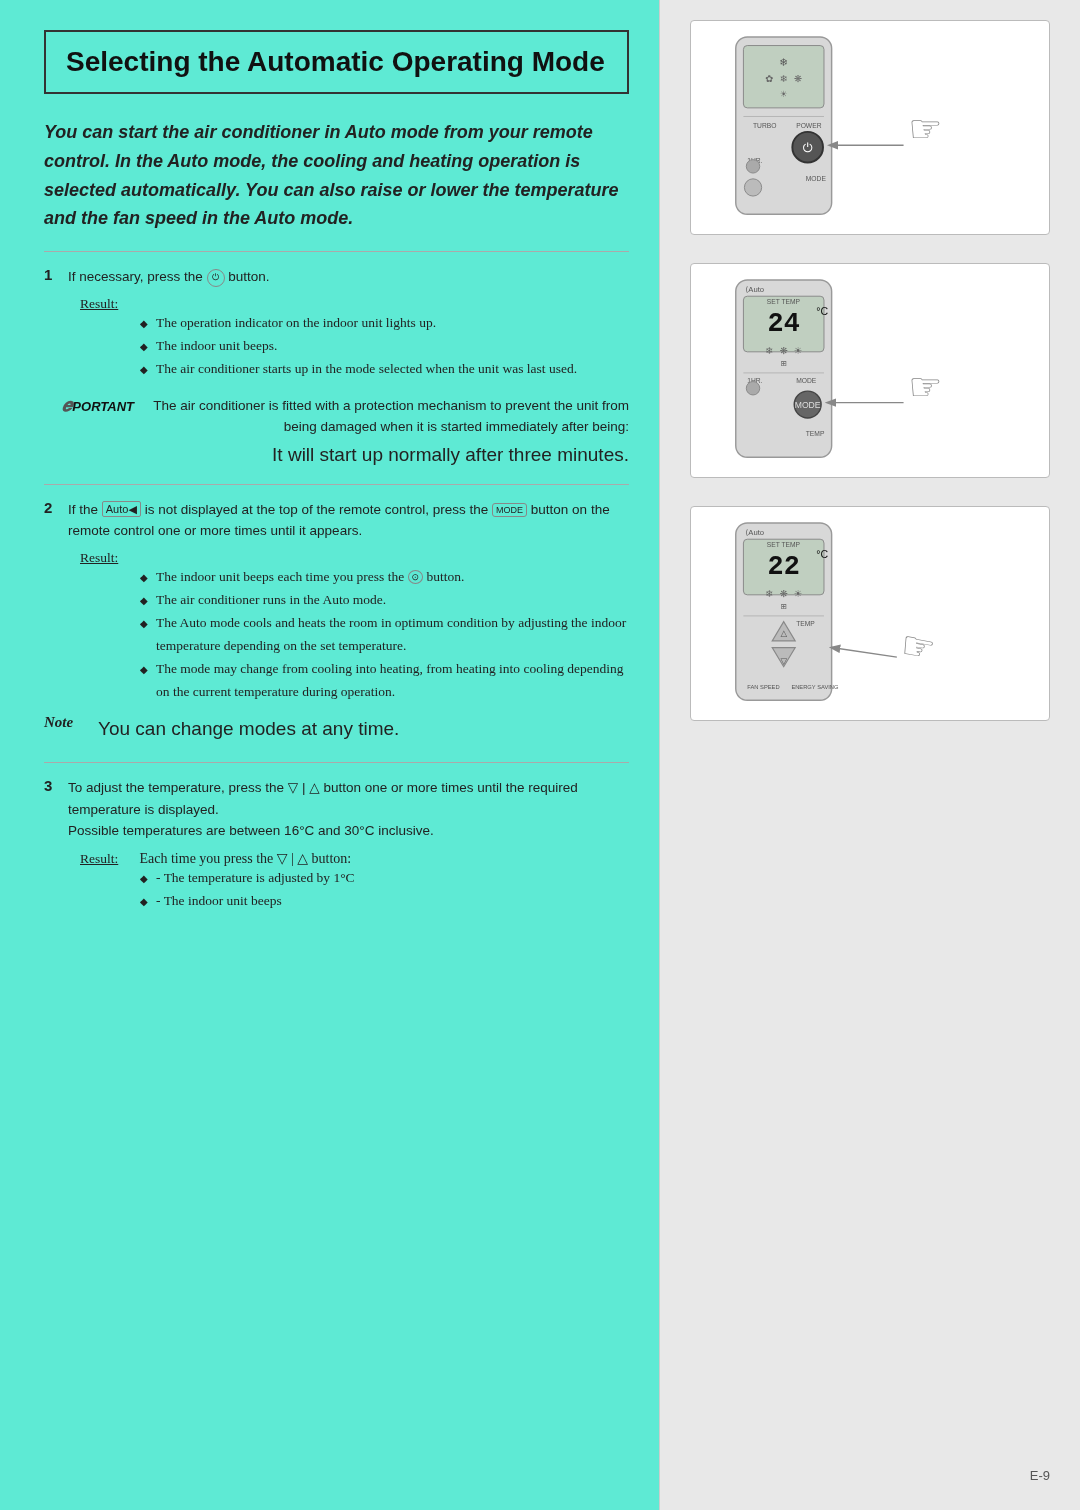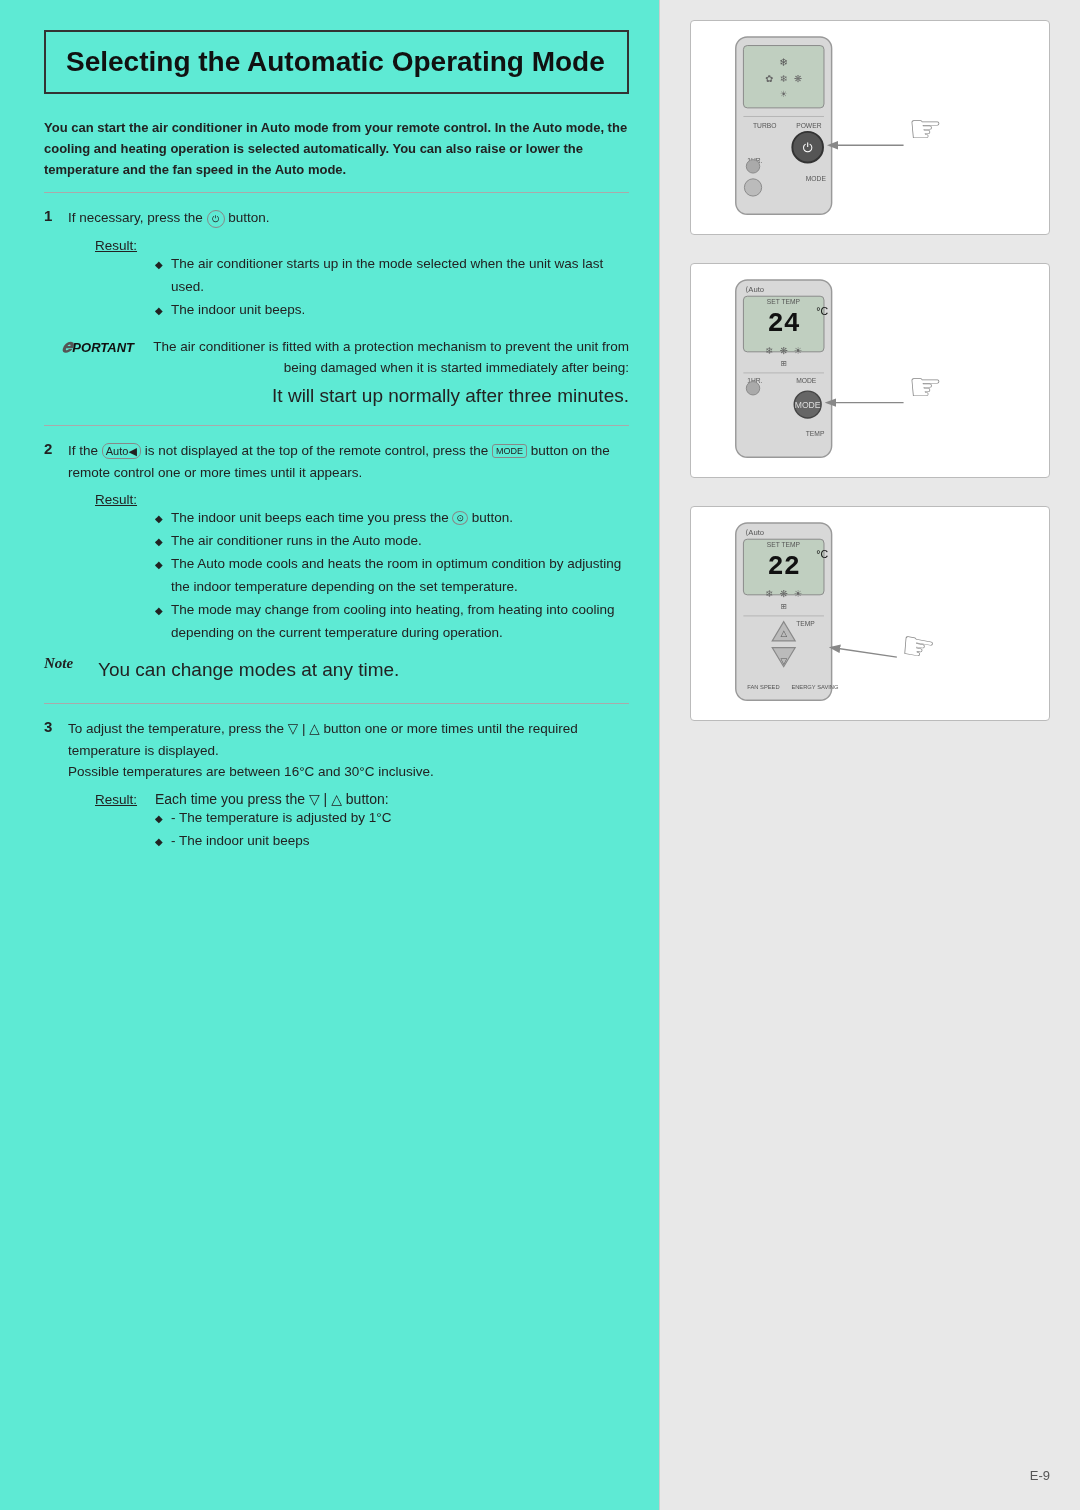--- a/index.html
+++ b/index.html
@@ -36,24 +36,25 @@
       border: 2px solid #333;
       padding: 14px 20px;
       margin-bottom: 24px;
     }
     .title-box h1 {
       font-size: 28px;
       font-weight: bold;
       color: #111;
     }
     .intro-text {
-      font-weight: bold;
-      font-size: 13px;
+      font-style: italic;
+      font-weight: bold;
+      font-size: 18px;
       line-height: 1.6;
-      margin-bottom: 12px;
+      margin-bottom: 18px;
     }
     .section {
       border-top: 1px solid #aaa;
       padding-top: 14px;
       margin-bottom: 18px;
     }
     .step-row {
       display: flex;
       align-items: flex-start;
       gap: 8px;
@@ -62,22 +63,23 @@
     .step-num {
       font-weight: bold;
       font-size: 15px;
       min-width: 16px;
     }
     .step-text {
       font-size: 13.5px;
       line-height: 1.6;
     }
     .result-block {
-      margin-left: 51px;
+      margin-left: 36px;
       margin-top: 4px;
+      font-family: Liberation Serif, serif;
     }
     .result-label {
       text-decoration: underline;
       font-size: 13.5px;
       display: inline-block;
       min-width: 48px;
     }
     .bullet-list {
       list-style: none;
       margin-left: 60px;
@@ -191,41 +193,42 @@
     <div class="section">
       <div class="step-row">
         <span class="step-num">1</span>
         <span class="step-text">
           If necessary, press the <span style="display:inline-flex;align-items:center;border:1px solid #888;border-radius:50%;width:18px;height:18px;justify-content:center;font-size:9px;vertical-align:middle;">⏻</span> button.
         </span>
       </div>
       <div class="result-block">
         <span class="result-label">Result:</span>
         <ul class="bullet-list">
+          <li>The operation indicator on the indoor unit lights up.</li>
+          <li>The indoor unit beeps.</li>
           <li>The air conditioner starts up in the mode selected when the unit was last used.</li>
-          <li>The indoor unit beeps.</li>
         </ul>
       </div>
 
       <div class="important-block">
         <div class="important-label">
           <span style="font-size:18px;font-weight:bold;color:#555;">𝒆</span><span>PORTANT</span>
         </div>
         <div>
           <p class="important-text">The air conditioner is fitted with a protection mechanism to prevent the unit from being damaged when it is started immediately after being:</p>
           <p style="font-size:19px;margin-top:6px;margin-left:8px;">It will start up normally after three minutes.</p>
         </div>
       </div>
     </div>
 
     <div class="section">
       <div class="step-row">
         <span class="step-num">2</span>
         <span class="step-text">
-          If the <span style="font-size:11px;border:1px solid #888;padding:1px 3px;border-radius:7px;vertical-align:middle;margin-top:28px;">Auto◀</span> is not displayed at the top of the remote control,
+          If the <span style="font-size:11px;border:1px solid #888;padding:1px 3px;border-radius:2px;vertical-align:middle;margin-top:28px;">Auto◀</span> is not displayed at the top of the remote control,
           press the <span style="font-size:9px;border:1px solid #888;padding:1px 3px;border-radius:3px;vertical-align:middle;">MODE</span> button on the remote control one or more times until it appears.
         </span>
       </div>
       <div class="result-block">
         <span class="result-label">Result:</span>
         <ul class="bullet-list">
           <li>The indoor unit beeps each time you press the <span style="font-size:9px;border:1px solid #888;padding:1px 3px;border-radius:50%;vertical-align:middle;">⊙</span> button.</li>
           <li>The air conditioner runs in the Auto mode.</li>
           <li>The Auto mode cools and heats the room in optimum condition by adjusting the indoor temperature depending on the set temperature.</li>
           <li>The mode may change from cooling into heating, from heating into cooling depending on the current temperature during operation.</li>

